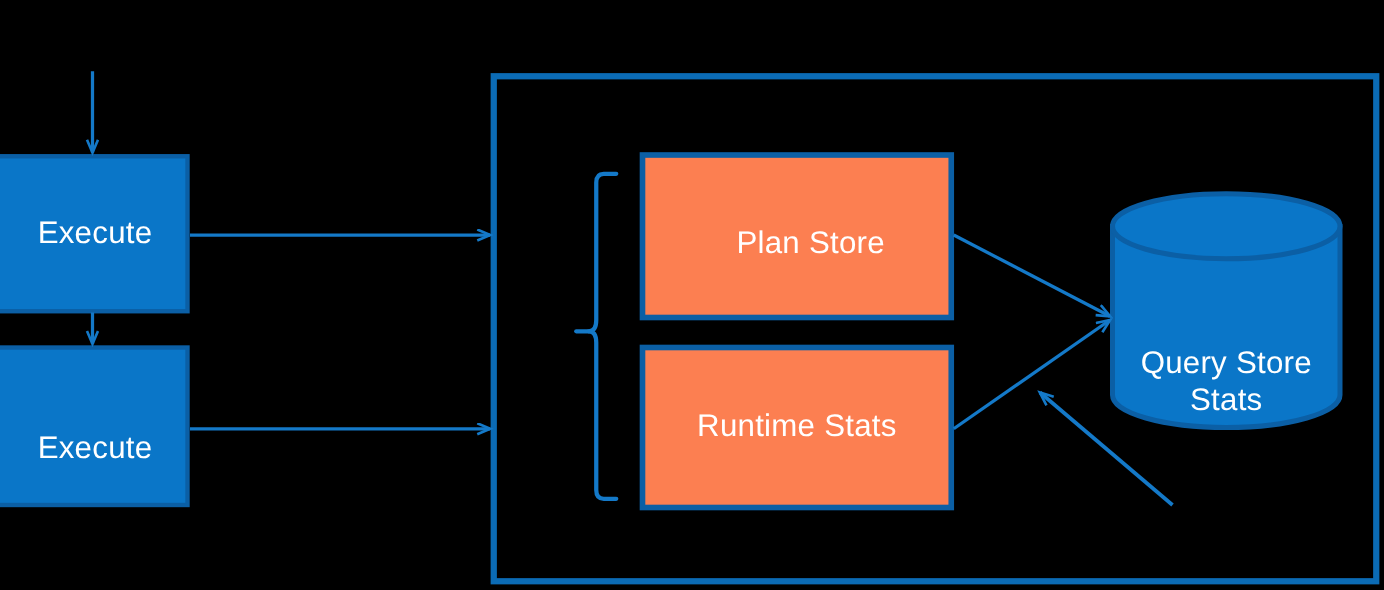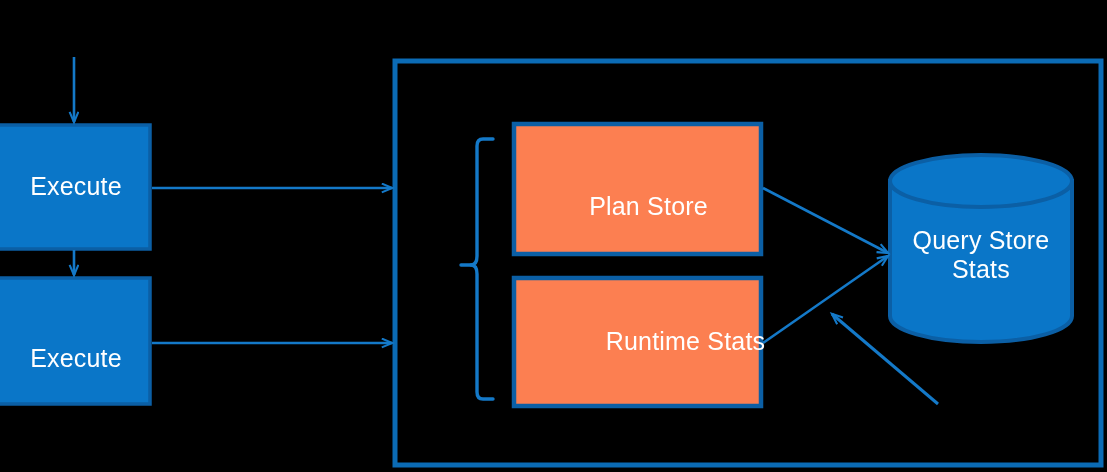--- a/index.html
+++ b/index.html
@@ -31,23 +31,23 @@
     color: #FFFFFF;
     font-family: "Liberation Sans", sans-serif;
     font-size: 25px;
     font-weight: 400;
     line-height: 1.18;
     pointer-events: none;
     letter-spacing: 0.2px;
   }
   #label-compile  { left: 0px;   top: 124px; width: 152px; height: 126px; }
   #label-execute  { left: 0px;   top: 277px; width: 152px; height: 164px; }
-  #label-planstore{ left: 512px; top: 140px; width: 273px; height: 134px; border-radius: 13px; }
-  #label-runtime  { left: 512px; top: 276px; width: 251px; height: 132px; margin-left: 48px; }
-  #label-schema   { left: 890px; top: 175px; width: 182px; height: 160px; }
+  #label-planstore{ left: 512px; top: 128px; width: 273px; height: 134px; border-radius: 13px; }
+  #label-runtime  { left: 512px; top: 276px; width: 251px; height: 132px; }
+  #label-schema   { left: 890px; top: 175px; width: 182px; height: 160px; align-items: flex-end; }
 </style>
 </head>
 <body>
 
 <div id="stage">
 
   <svg viewBox="0 0 1107 472" xmlns="http://www.w3.org/2000/svg">
     <defs>
       <marker id="arrowOpen" markerWidth="14" markerHeight="14" refX="11.2" refY="5" orient="auto" markerUnits="userSpaceOnUse">
         <path d="M1,0.6 L11.4,5 L1,9.4" fill="none" stroke="#1479C8" stroke-width="2.1" stroke-linecap="butt"></path>

